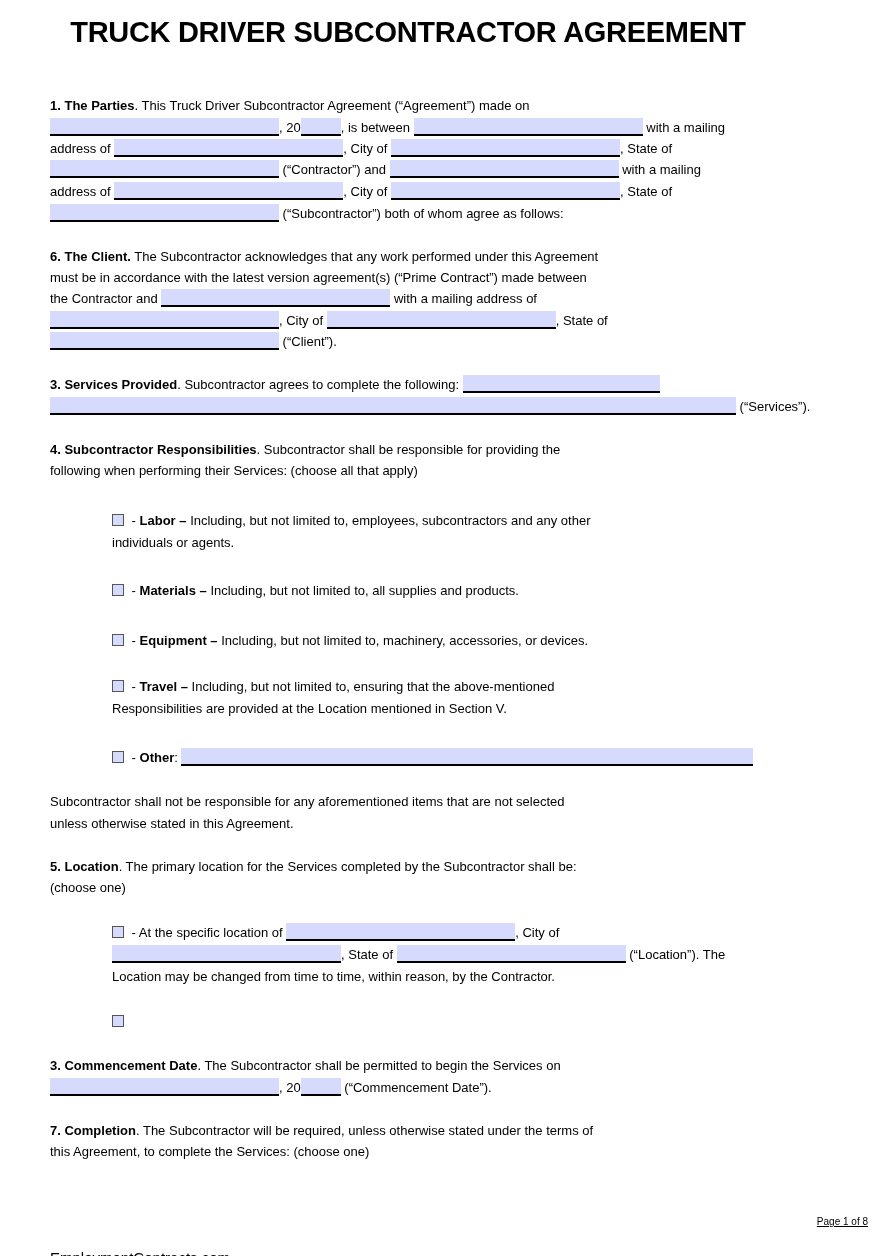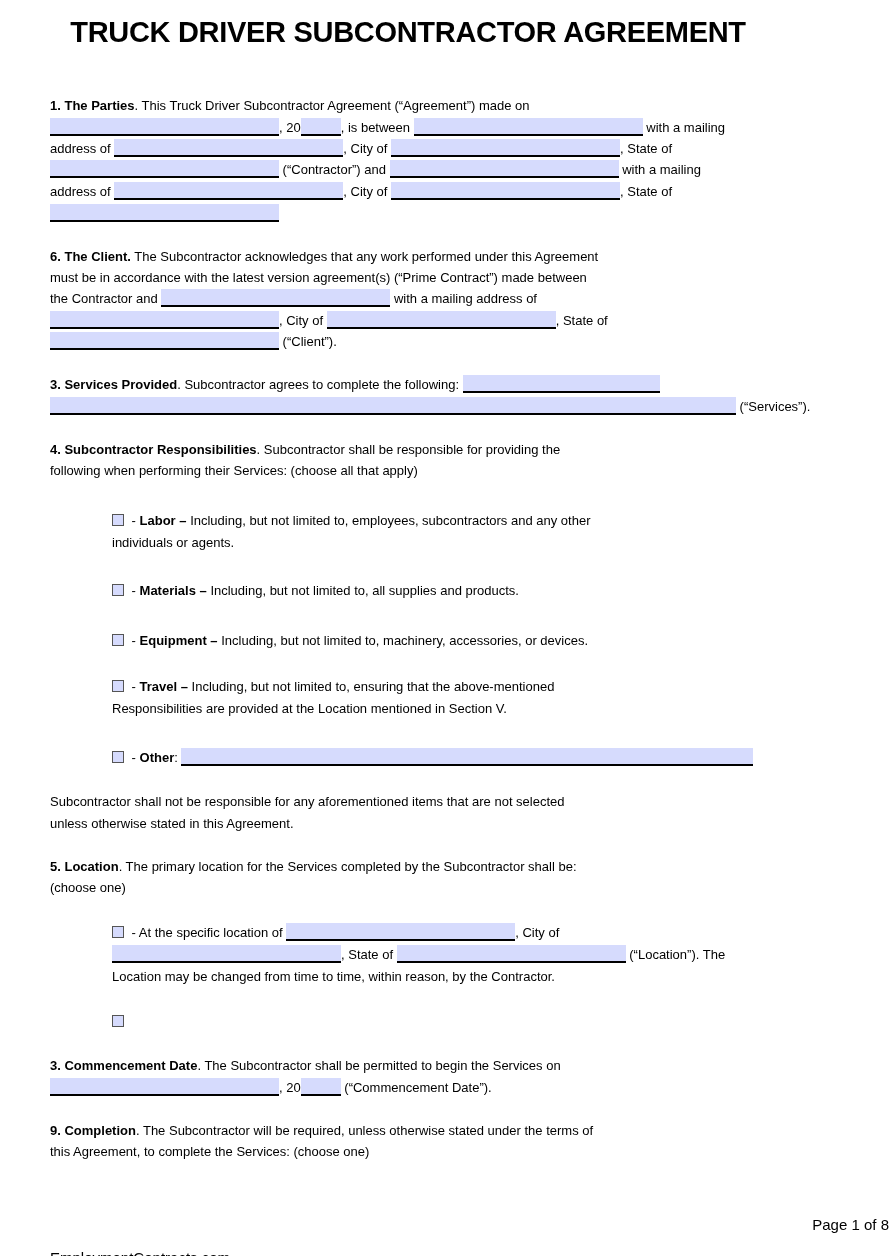--- a/index.html
+++ b/index.html
@@ -8,21 +8,21 @@
   .title { position:absolute; left:0; top:16px; width:816px; text-align:center;
            font-weight:bold; font-size:29px; letter-spacing:-0.3px; }
   .ln { position:absolute; left:50px; font-size:13px; line-height:21px; white-space:nowrap; height:22px; }
   .ln.ind { left:112px; }
   .b { font-weight:bold; }
   .fld { display:inline-block; height:18px; background:#d6dbfd; border-bottom:2px solid #000;
          vertical-align:-4px; box-sizing:border-box; }
   .cb { display:inline-block; width:12px; height:12px; background:#d6dbfd; border:1px solid #555;
         box-sizing:border-box; vertical-align:-1px; margin-right:4px; }
   .footer-left { position:absolute; left:50px; top:1205px; font-size:15px;margin-top:44px; }
-  .footer-right { position:absolute; right:7px; top:1216px; font-size:15px; }
+  .footer-right { position:absolute; right:28px; top:1216px; font-size:10px;text-decoration:underline; }
 </style>
 </head>
 <body>
 
 <div class="title">TRUCK DRIVER SUBCONTRACTOR AGREEMENT</div>
 
 <div class="ln" style="top:95px">
   <span class="b">1. The Parties</span><span>. This Truck Driver Subcontractor Agreement (“Agreement”) made on</span>
 </div>
 <div class="ln" style="top:117px">
@@ -31,21 +31,21 @@
 <div class="ln" style="top:138px">
   <span>address of </span><span class="fld" style="width:229px"></span><span>, City of </span><span class="fld" style="width:229px"></span><span>, State of</span>
 </div>
 <div class="ln" style="top:159px">
   <span class="fld" style="width:229px"></span><span> (“Contractor”) and </span><span class="fld" style="width:229px"></span><span> with a mailing</span>
 </div>
 <div class="ln" style="top:181px">
   <span>address of </span><span class="fld" style="width:229px"></span><span>, City of </span><span class="fld" style="width:229px"></span><span>, State of</span>
 </div>
 <div class="ln" style="top:203px">
-  <span class="fld" style="width:229px"></span>
+  <span class="fld" style="width:229px"></span><span> (“Subcontractor”) both of whom agree as follows:</span>
 </div>
 
 <div class="ln" style="top:246px">
   <span class="b">6. The Client.</span><span> The Subcontractor acknowledges that any work performed under this Agreement</span>
 </div>
 <div class="ln" style="top:267px">must be in accordance with the latest version agreement(s) (“Prime Contract”) made between</div>
 <div class="ln" style="top:288px">
   <span>the Contractor and </span><span class="fld" style="width:229px"></span><span> with a mailing address of</span>
 </div>
 <div class="ln" style="top:310px">
@@ -110,18 +110,18 @@
 </div>
 
 <div class="ln" style="top:1055px">
   <span class="b">3. Commencement Date</span><span>. The Subcontractor shall be permitted to begin the Services on</span>
 </div>
 <div class="ln" style="top:1077px">
   <span class="fld" style="width:229px"></span><span>, 20</span><span class="fld" style="width:40px"></span><span> (“Commencement Date”).</span>
 </div>
 
 <div class="ln" style="top:1120px">
-  <span class="b">9. Completion</span><span>. The Subcontractor will be required, unless otherwise stated under the terms of</span>
+  <span class="b">7. Completion</span><span>. The Subcontractor will be required, unless otherwise stated under the terms of</span>
 </div>
 <div class="ln" style="top:1141px">this Agreement, to complete the Services: (choose one)</div>
 
 <div class="footer-left">EmploymentContracts.com</div>
 <div class="footer-right">Page 1 of 8</div>
 
 </body></html>

